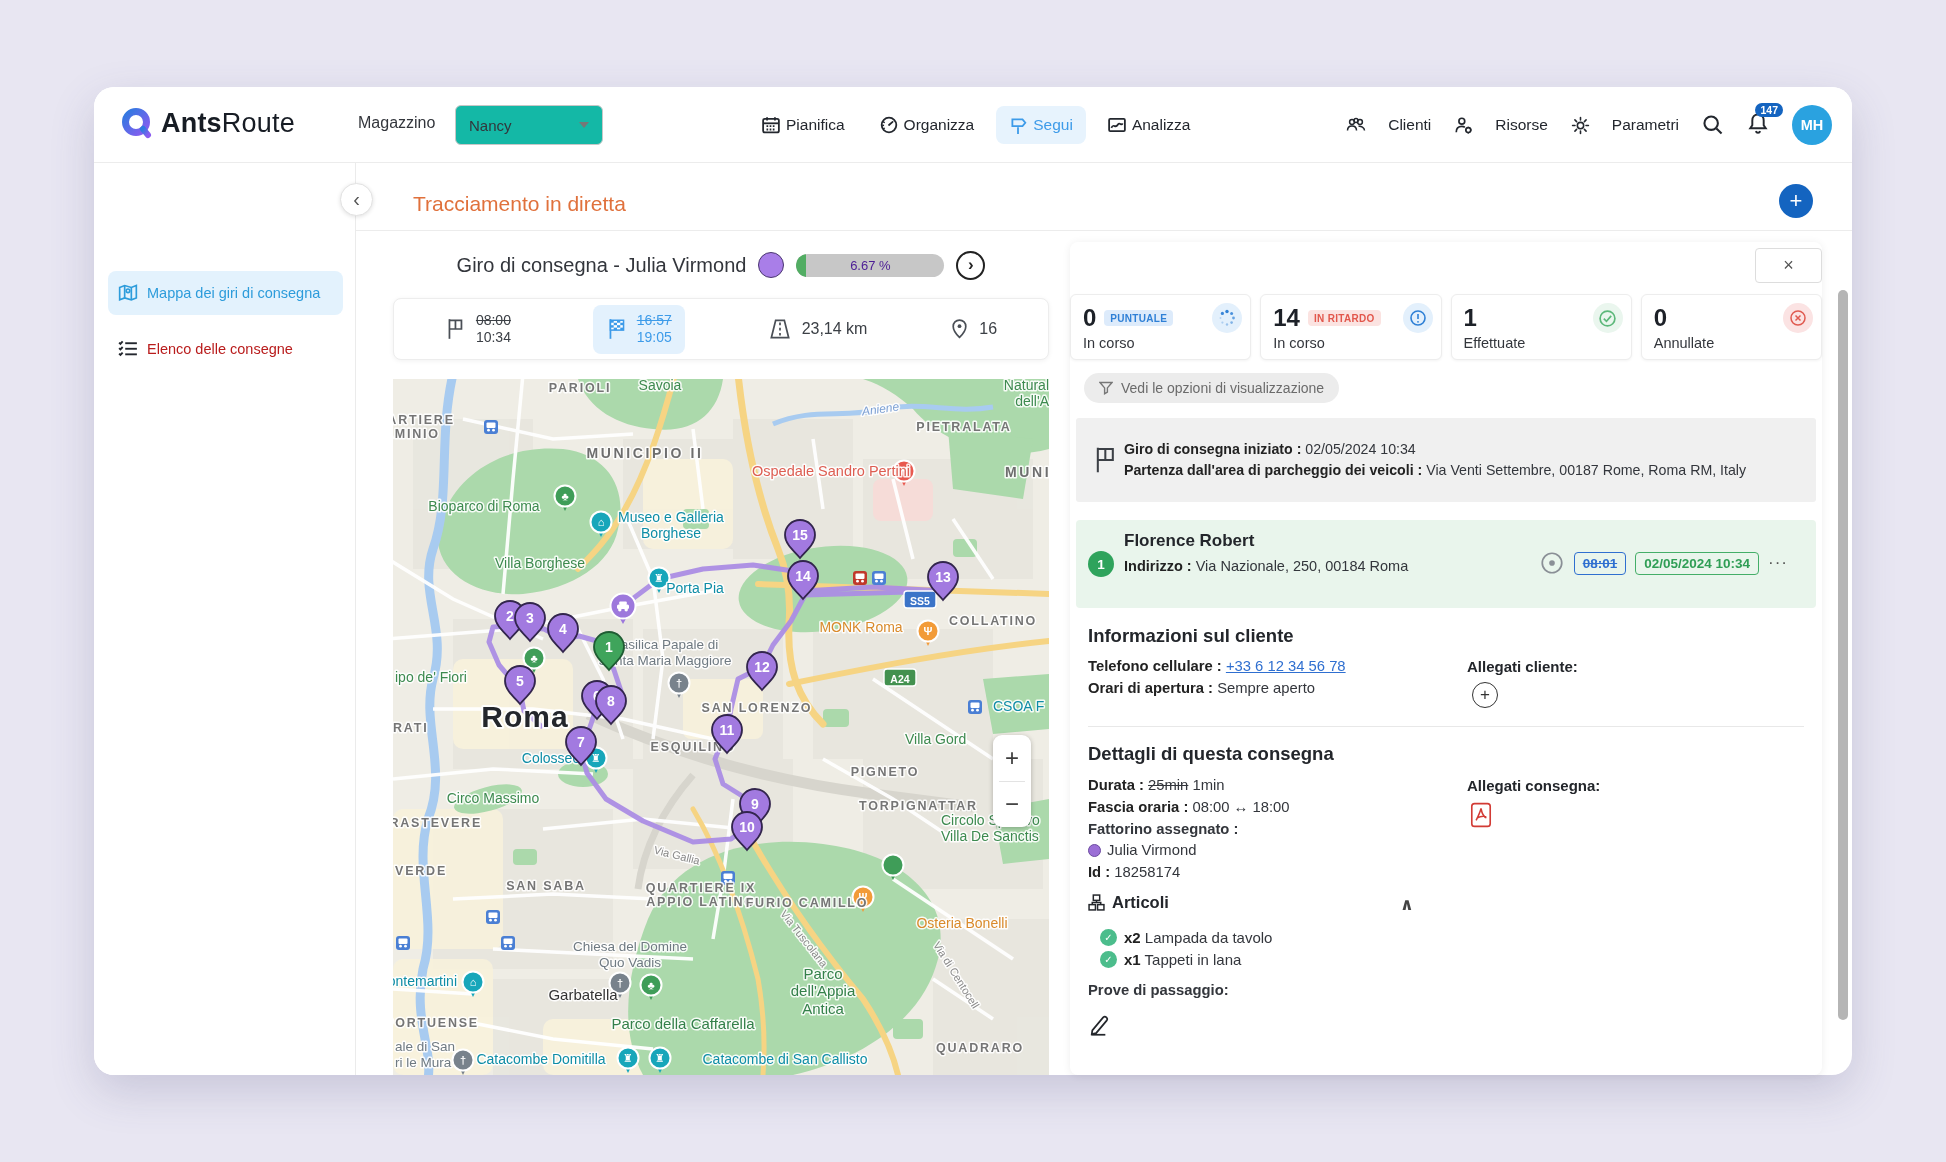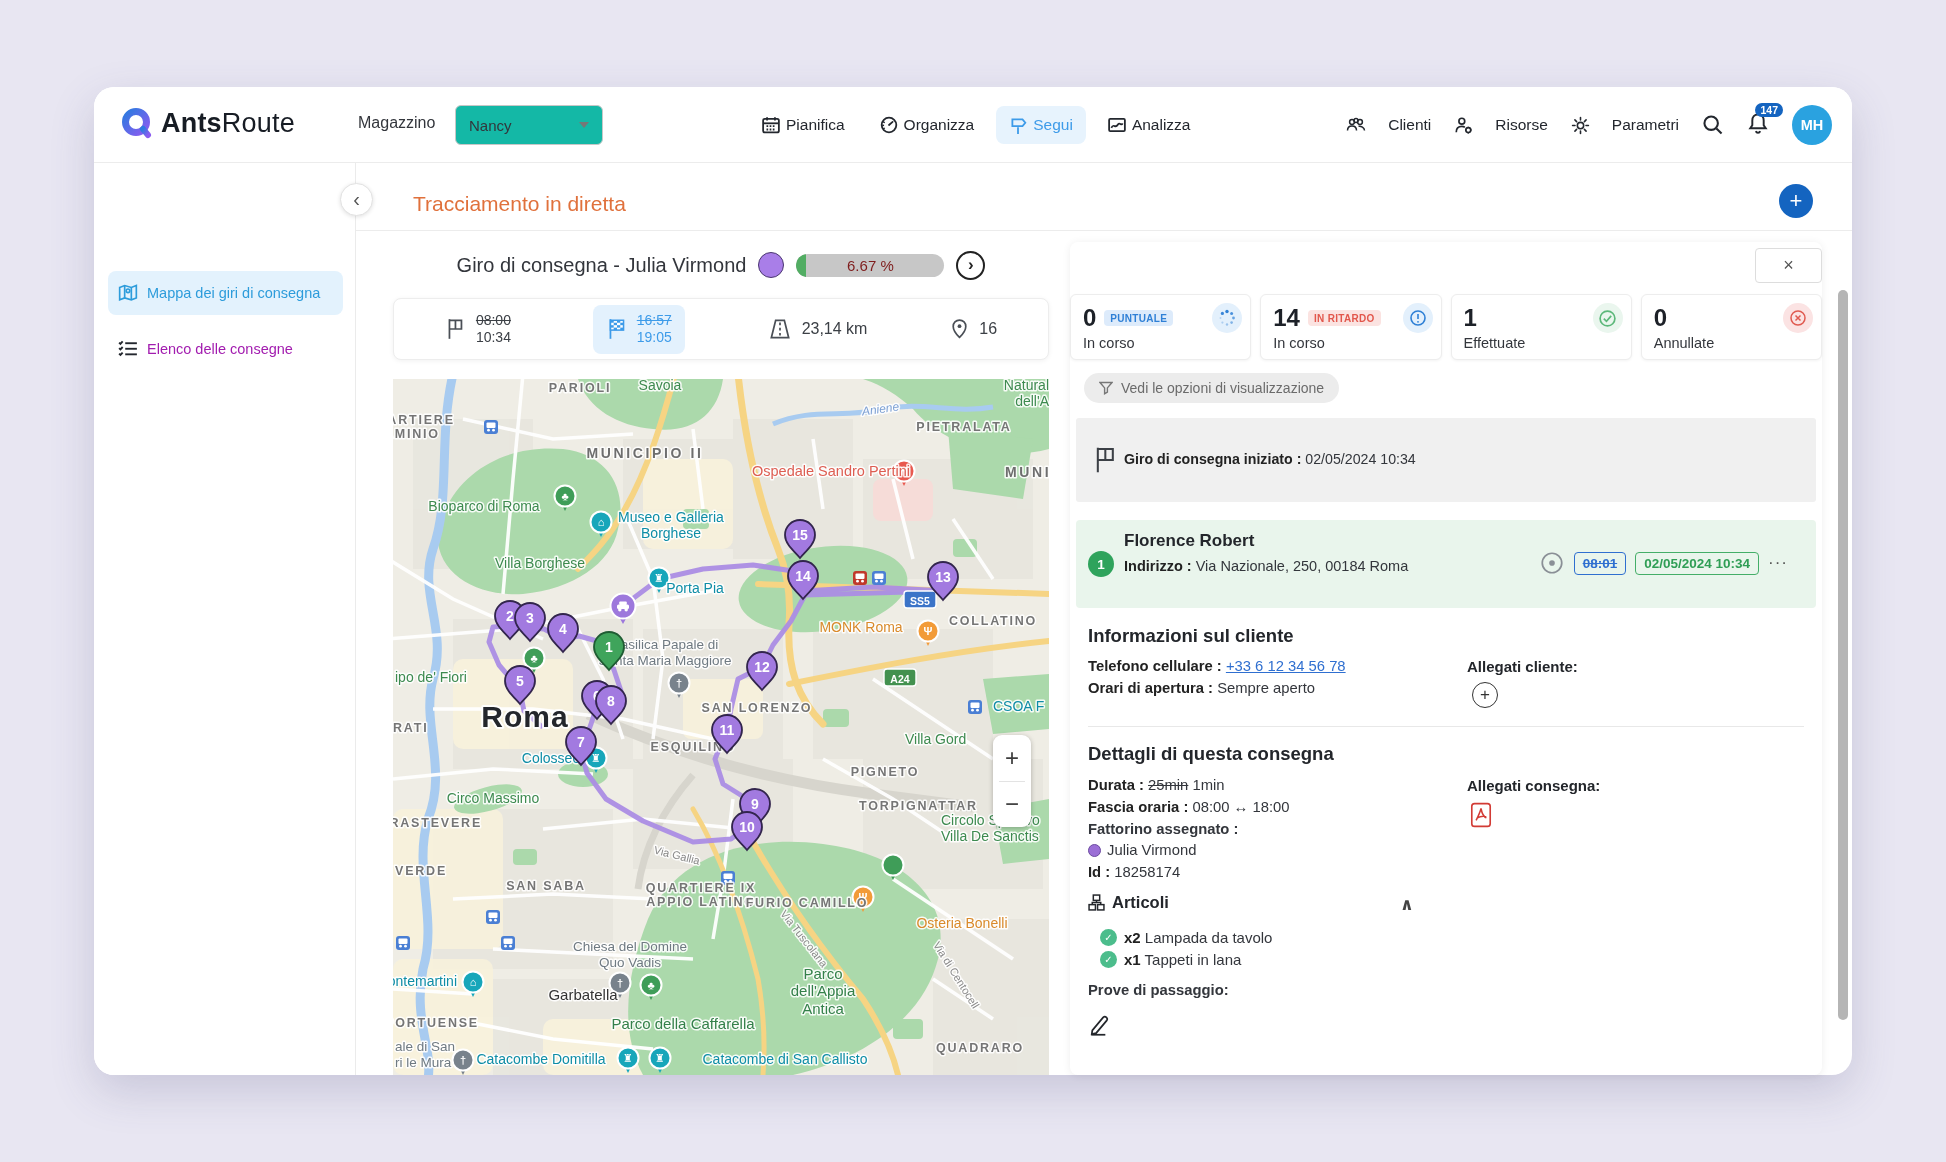--- a/index.html
+++ b/index.html
@@ -18,34 +18,34 @@
   .nav-item svg { flex:0 0 auto; }
   .nav-item.active { background:#e7f3fd; color:#3d9be9; }
   .nav-right { position:absolute; right:20px; top:0; height:76px; display:flex; align-items:center; gap:23px; }
   .nav-right .nav-link { display:flex; align-items:center; gap:22px; font-size:15.5px; color:#23272e; cursor:pointer; }
   .bell-wrap { position:relative; }
   .badge-count { position:absolute; top:-9px; right:-14px; background:#1464c0; color:#fff; border-radius:9px; padding:1px 5px; font-size:10.5px; font-weight:700; }
   .avatar { width:40px; height:40px; border-radius:50%; background:#2aa2e0; color:#fff; font-size:14.5px; font-weight:700; display:flex; align-items:center; justify-content:center; }
   
   .sidebar { position:absolute; top:76px; left:0; bottom:0; width:262px; background:#fff; border-right:1px solid #ebebeb; border-radius:0 0 0 20px; }
   .side-items { position:absolute; top:108px; left:14px; right:12px; display:flex; flex-direction:column; gap:12px; }
-  .side-item { display:flex; align-items:center; gap:9px; height:44px; padding:0 10px; border-radius:8px; font-size:14.5px; color:#a21caf; cursor:pointer; }
+  .side-item { display:flex; align-items:center; gap:9px; height:44px; padding:0 10px; border-radius:8px; font-size:14.5px; color:#b91c1c; cursor:pointer; }
   .side-item.active { background:#e3f2fd; color:#2d9cdb; }
   .back-btn { position:absolute; left:246px; top:96px; width:33px; height:33px; border-radius:50%; background:#fff; border:1px solid #e2e2e2; box-shadow:0 1px 4px rgba(0,0,0,.12); z-index:9; display:flex; align-items:center; justify-content:center; font-size:20px; color:#555; cursor:pointer; }
   
   .page-title { position:absolute; left:319px; top:105px; font-size:21px; color:#e0713c; }
   .add-btn { position:absolute; left:1685px; top:97px; width:34px; height:34px; border-radius:50%; background:#1464c0; color:#fff; font-size:22px; display:flex; align-items:center; justify-content:center; cursor:pointer; }
   .hdr-divider { position:absolute; left:262px; right:0; top:143px; height:1px; background:#ececec; }
   
   .route-row { position:absolute; left:299px; top:153px; width:656px; height:50px; display:flex; align-items:center; justify-content:center; gap:12px; }
   .route-title { font-size:20px; color:#33363c; }
   .courier-dot-lg { width:26px; height:26px; border-radius:50%; background:#a97ee8; border:1.5px solid #4a3670; }
   .progress { position:relative; width:148px; height:23px; background:#c7c7c7; border-radius:12px; overflow:hidden; }
   .progress-fill { position:absolute; left:0; top:0; bottom:0; width:12px; background:#52ad63; border-radius:12px 0 0 12px; }
-  .progress-label { position:absolute; inset:0; display:flex; align-items:center; justify-content:center; color:#7f1d1d; font-size:15px; }
+  .progress-label { position:absolute; inset:0; display:flex; align-items:center; justify-content:center; color:#4c1d95; font-size:13px; }
   .next-btn { width:29px; height:29px; border-radius:50%; border:2px solid #222; display:flex; align-items:center; justify-content:center; font-size:17px; font-weight:700; color:#222; cursor:pointer; }
   
   .stats-bar { position:absolute; left:299px; top:211px; width:656px; height:62px; background:#fff; border:1px solid #ededed; border-radius:8px; box-shadow:0 1px 5px rgba(0,0,0,.06); display:flex; align-items:center; justify-content:space-around; padding:0 10px; }
   .stat-cell { display:flex; align-items:center; gap:9px; color:#3c4046; }
   .stat-times { display:flex; flex-direction:column; line-height:1.25; font-size:14px; }
   .strike { text-decoration:line-through; }
   .stat-cell.hl { background:#e3f1fd; border-radius:8px; padding:7px 13px; color:#3d9be9; }
   .stat-value { font-size:16px; }
   
   .map { position:absolute; left:299px; top:292px; width:656px; height:696px; overflow:hidden; background:#efede5; }
@@ -719,20 +719,21 @@
     </div>
 
     <div class="info-box">
       <svg width="28" height="30" viewBox="0 0 20 22" fill="none" stroke="#3c4046" stroke-width="1.5">
           <line x1="4" y1="2" x2="4" y2="20"></line>
           <path d="M4,3 h11 v8 h-11"></path>
           <line x1="9.5" y1="3" x2="9.5" y2="11"></line>
         </svg>
       <div class="info-text">
         <div><span class="blb">Giro di consegna iniziato :</span> <span>02/05/2024 10:34</span></div>
+        <div><span class="blb">Partenza dall'area di parcheggio dei veicoli :</span> <span>Via Venti Settembre, 00187 Rome, Roma RM, Italy</span></div>
       </div>
     </div>
 
     <div class="dcard">
       <div class="stop-dot">1</div>
       <div class="dname">Florence Robert</div>
       <div class="daddr"><span class="blb">Indirizzo :</span> <span>Via Nazionale, 250, 00184 Roma</span></div>
       <div class="dcard-right">
         <svg width="26" height="26" viewBox="0 0 24 24" fill="none" stroke="#8a8f96" stroke-width="1.6">
             <circle cx="12" cy="12" r="9"></circle>

